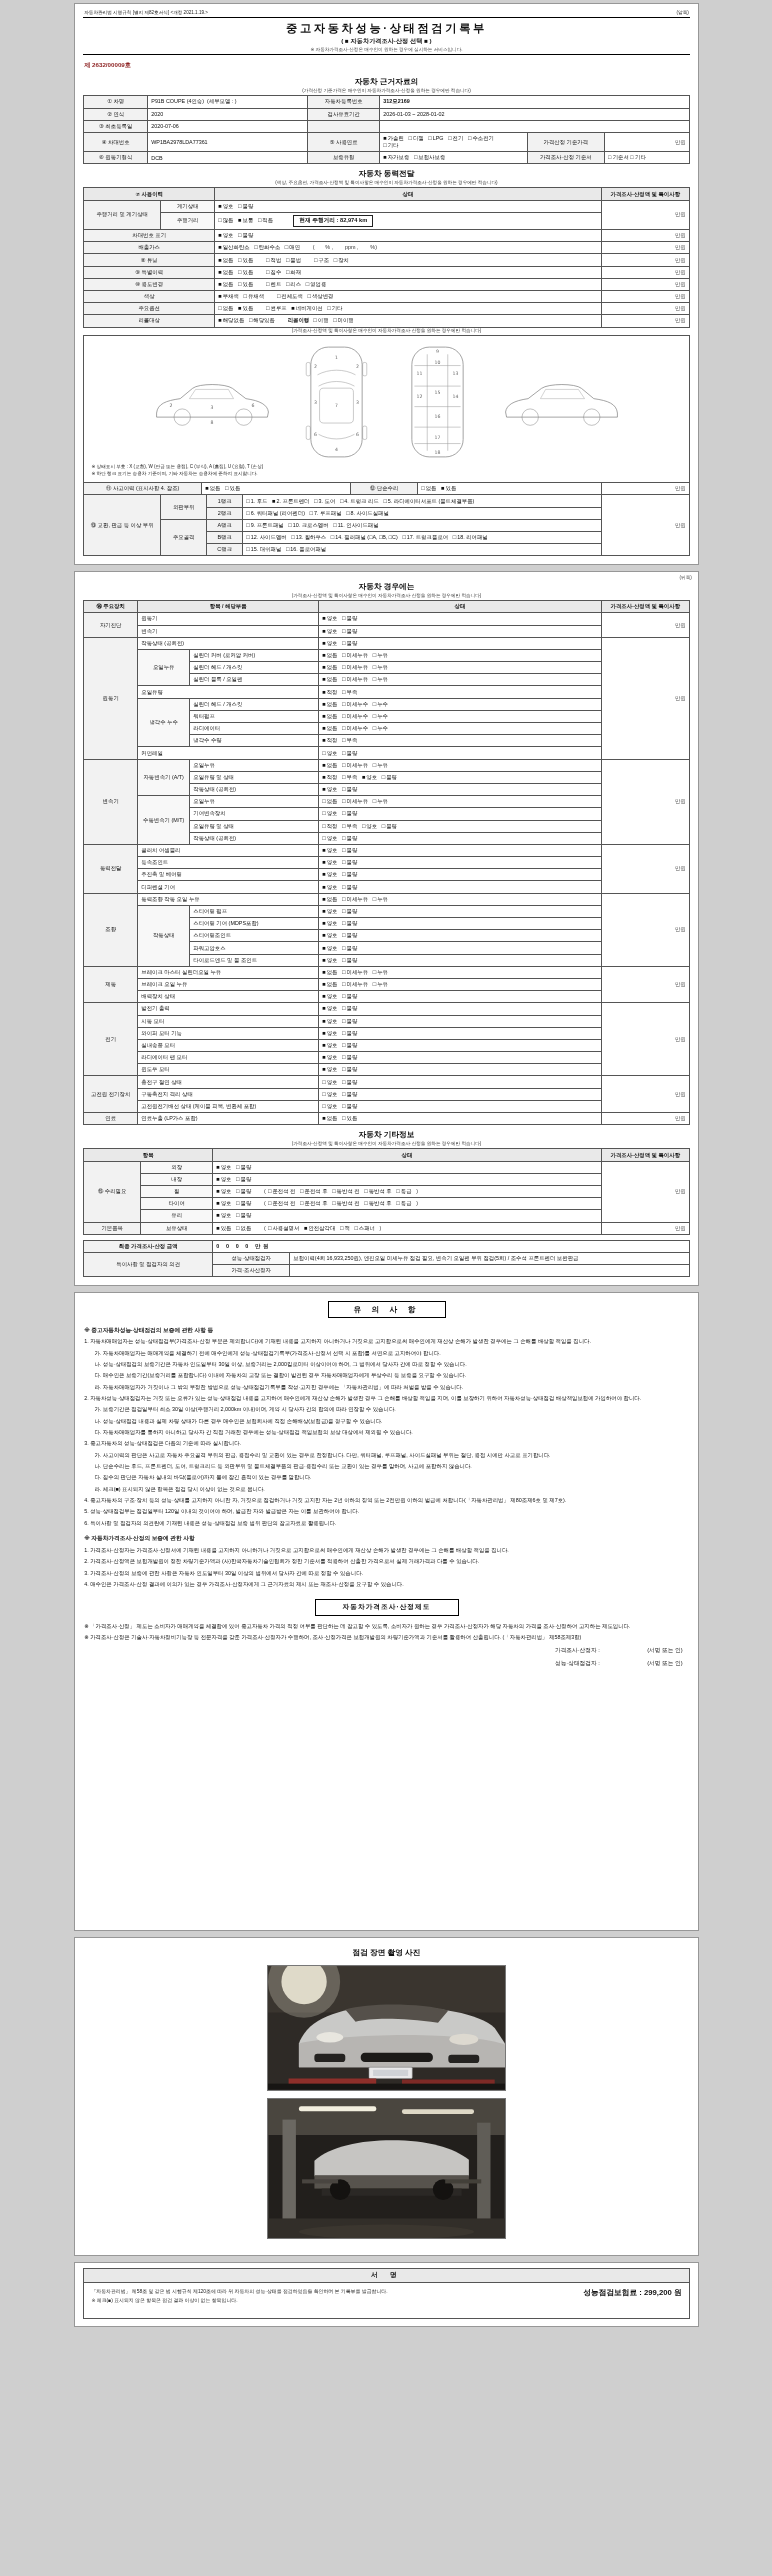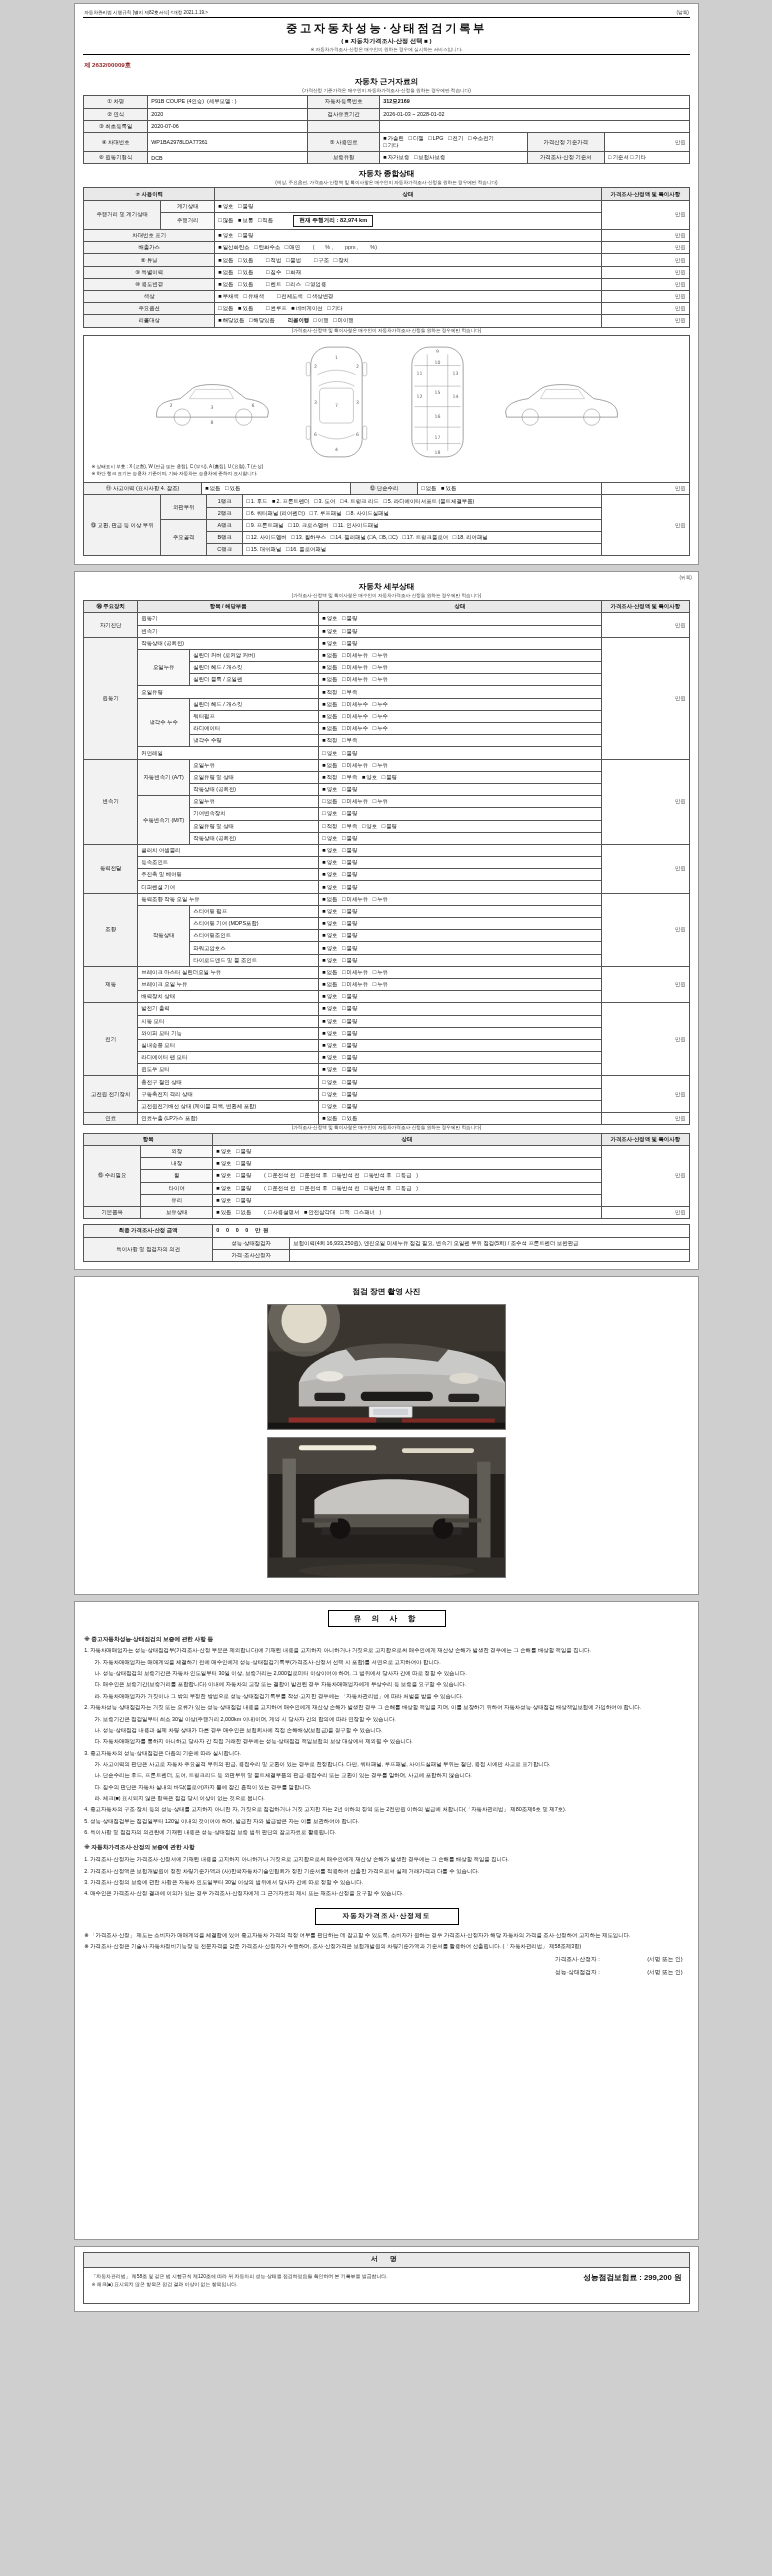--- a/index.html
+++ b/index.html
@@ -110,21 +110,21 @@
               <td class="">DCB</td>
               <td class="lbl">보증유형</td>
               <td class=""><span class="grp"><span class="opt"><span class="bx">■</span>자가보증</span><span class="opt"><span class="bx">□</span>보험사보증</span></span></td>
               <td class="lbl">가격조사·산정 기준서</td>
               <td class="">□ 기준서  □ 기타</td>
             </tr>
           </tbody>
         </table>
       </div>
 
-    <div class="sec-title">자동차 종합상태</div>
+    <div class="sec-title">자동차 동력전달</div>
     <div class="sec-note">(색상, 주요옵션, 가격조사·산정액 및 특이사항은 매수인이 자동차가격조사·산정을 원하는 경우에만 적습니다)</div>
     <div id="comp-table">
         <table class="frm">
           <colgroup>
             <col style="width:77px">
             <col style="width:54px">
             <col>
             <col style="width:88px">
           </colgroup>
           <tbody>
@@ -309,21 +309,21 @@
               <td class="lbl">C랭크</td>
               <td><span class="grp"><span class="opt"><span class="bx">□</span>15. 대쉬패널</span><span class="opt"><span class="bx">□</span>16. 플로어패널</span></span></td>
             </tr>
           </tbody>
         </table>
       </div>
   </div>
 
   <div class="sheet">
     <div class="corner">(뒤쪽)</div>
-    <div class="sec-title">자동차 세부상태</div>
+    <div class="sec-title">자동차 경우에는</div>
     <div class="sec-note">(가격조사·산정액 및 특이사항은 매수인이 자동차가격조사·산정을 원하는 경우에만 적습니다)</div>
     <div id="detail-table">
         <table class="frm">
           <colgroup>
             <col style="width:54px">
             <col style="width:52px">
             <col style="width:129px">
             <col>
             <col style="width:88px">
           </colgroup>
@@ -522,20 +522,21 @@
             <tr>
               <td class="lbl" rowspan="1">연료</td>
               <td colspan="2">연료누출 (LP가스 포함)</td>
               <td><span class="grp"><span class="opt"><span class="bx">■</span>없음</span><span class="opt"><span class="bx">□</span>있음</span></span></td>
               <td class="pricex" rowspan="1">만원</td>
             </tr>
           </tbody>
         </table>
       </div>
 
+    <div class="sec-title">자동차 기타정보</div>
     <div class="sec-note">(가격조사·산정액 및 특이사항은 매수인이 자동차가격조사·산정을 원하는 경우에만 적습니다)</div>
     <div id="etc-table">
         <table class="frm">
           <colgroup>
             <col style="width:57px">
             <col style="width:72px">
             <col>
             <col style="width:88px">
           </colgroup>
           <tbody>
@@ -592,66 +593,20 @@
               <td class="lbl sub2">성능·상태점검자</td>
               <td>보험이력(4회 16,933,250원), 엔진오일 미세누유 점검 필요, 변속기 오일팬 부위 점검(5회) / 조수석 프론트펜더 보완판금</td>
             </tr>
             <tr>
               <td class="lbl sub2">가격·조사산정자</td>
               <td></td>
             </tr>
           </tbody>
         </table>
       </div>
-  </div>
-
-  <div class="sheet">
-    <div class="sec-title">점검 장면 촬영 사진</div>
-    <div class="photo-wrap">
-      <div class="photo-frame">
-        <svg width="237" height="124" viewBox="0 0 460 240">
-          <rect width="460" height="240" fill="#2e2a26"></rect>
-          <rect x="0" y="0" width="460" height="90" fill="#3a352f"></rect>
-          <circle cx="70" cy="30" r="70" fill="#f5efdd" opacity="0.25"></circle>
-          <circle cx="70" cy="30" r="44" fill="#f5efdd" opacity="0.85"></circle>
-          <path d="M60,150 C80,96 150,78 240,78 C330,78 410,92 440,120 L460,150 L460,196 L60,196 Z" fill="#c9c9c7"></path>
-          <path d="M60,150 C100,140 200,132 300,134 C380,136 430,142 460,152 L460,196 L60,196 Z" fill="#b7b5b2"></path>
-          <path d="M150,84 C200,70 300,72 350,86 L330,110 C260,100 200,100 170,108 Z" fill="#55504a"></path>
-          <ellipse cx="120" cy="138" rx="26" ry="10" fill="#e8e6df"></ellipse>
-          <ellipse cx="380" cy="142" rx="28" ry="11" fill="#ddd9d0"></ellipse>
-          <rect x="180" y="168" width="140" height="18" rx="8" fill="#1c1a18"></rect>
-          <rect x="90" y="170" width="60" height="16" rx="6" fill="#242220"></rect>
-          <rect x="350" y="172" width="60" height="16" rx="6" fill="#242220"></rect>
-          <rect x="196" y="196" width="84" height="22" rx="2" fill="#e9e9ea" stroke="#888"></rect>
-          <rect x="204" y="201" width="68" height="12" rx="1" fill="#cfd2d6"></rect>
-          <rect x="40" y="218" width="170" height="12" fill="#8e2f2a"></rect>
-          <rect x="260" y="220" width="180" height="10" fill="#7d2a26"></rect>
-          <rect x="0" y="228" width="460" height="12" fill="#171513"></rect>
-        </svg>
-      </div>
-      <div class="photo-frame">
-        <svg width="237" height="139" viewBox="0 0 460 270">
-          <rect width="460" height="270" fill="#221f1c"></rect>
-          <rect x="0" y="0" width="460" height="70" fill="#4a463f"></rect>
-          <rect x="60" y="14" width="150" height="10" rx="4" fill="#f2eede"></rect>
-          <rect x="260" y="20" width="140" height="9" rx="4" fill="#efe9d6" opacity="0.9"></rect>
-          <rect x="28" y="40" width="26" height="230" fill="#6b6862"></rect>
-          <rect x="406" y="46" width="26" height="224" fill="#605d57"></rect>
-          <path d="M90,120 C120,92 180,80 240,80 C310,80 360,94 390,118 L390,150 L90,150 Z" fill="#c6c5c2"></path>
-          <rect x="90" y="148" width="300" height="26" fill="#57534d"></rect>
-          <rect x="104" y="174" width="272" height="14" fill="#2b2825"></rect>
-          <circle cx="140" cy="176" r="20" fill="#141210"></circle>
-          <circle cx="340" cy="176" r="20" fill="#141210"></circle>
-          <rect x="66" y="156" width="70" height="8" fill="#494540"></rect>
-          <rect x="344" y="156" width="70" height="8" fill="#434039"></rect>
-          <rect x="0" y="232" width="460" height="38" fill="#322e29"></rect>
-          <ellipse cx="230" cy="258" rx="170" ry="14" fill="#3d3831" opacity="0.8"></ellipse>
-        </svg>
-      </div>
-    </div>
   </div>
 
   <div class="sheet" style="min-height:639px">
     <div class="notice-titlebox" id="notice-title">유 의 사 항</div>
     <div id="notice-paras">
         <p class="np ind0 nb">※ 중고자동차성능·상태점검의 보증에 관한 사항 등</p>
         <p class="np ind0">1. 자동차매매업자는 성능·상태점검부(가격조사·산정 부분은 제외합니다)에 기재된 내용을 고지하지 아니하거나 거짓으로 고지함으로써 매수인에게 재산상 손해가 발생한 경우에는 그 손해를 배상할 책임을 집니다.</p>
         <p class="np ind1">가. 자동차매매업자는 매매계약을 체결하기 전에 매수인에게 성능·상태점검기록부(가격조사·산정서 선택 시 포함)를 서면으로 고지하여야 합니다.</p>
         <p class="np ind1">나. 성능·상태점검의 보증기간은 자동차 인도일부터 30일 이상, 보증거리는 2,000킬로미터 이상이어야 하며, 그 범위에서 당사자 간에 따로 정할 수 있습니다.</p>
         <p class="np ind1">다. 매수인은 보증기간(보증거리를 포함합니다) 이내에 자동차의 고장 또는 결함이 발견된 경우 자동차매매업자에게 무상수리 등 보증을 요구할 수 있습니다.</p>
@@ -679,20 +634,66 @@
         <p class="np">※ 「가격조사·산정」 제도는 소비자가 매매계약을 체결함에 있어 중고자동차 가격의 적정 여부를 판단하는 데 참고할 수 있도록, 소비자가 원하는 경우 가격조사·산정자가 해당 자동차의 가격을 조사·산정하여 고지하는 제도입니다.</p>
         <p class="np">※ 가격조사·산정은 기술사·자동차정비기능장 등 전문자격을 갖춘 가격조사·산정자가 수행하며, 조사·산정가격은 보험개발원의 차량기준가액과 기준서를 활용하여 산출됩니다. (「자동차관리법」 제58조제3항)</p>
       </div>
     <div id="sig-lines">
         <div class="sigline">가격조사·산정자 :                              (서명 또는 인)</div>
         <div class="sigline">성능·상태점검자 :                              (서명 또는 인)</div>
       </div>
   </div>
 
   <div class="sheet">
+    <div class="sec-title">점검 장면 촬영 사진</div>
+    <div class="photo-wrap">
+      <div class="photo-frame">
+        <svg width="237" height="124" viewBox="0 0 460 240">
+          <rect width="460" height="240" fill="#2e2a26"></rect>
+          <rect x="0" y="0" width="460" height="90" fill="#3a352f"></rect>
+          <circle cx="70" cy="30" r="70" fill="#f5efdd" opacity="0.25"></circle>
+          <circle cx="70" cy="30" r="44" fill="#f5efdd" opacity="0.85"></circle>
+          <path d="M60,150 C80,96 150,78 240,78 C330,78 410,92 440,120 L460,150 L460,196 L60,196 Z" fill="#c9c9c7"></path>
+          <path d="M60,150 C100,140 200,132 300,134 C380,136 430,142 460,152 L460,196 L60,196 Z" fill="#b7b5b2"></path>
+          <path d="M150,84 C200,70 300,72 350,86 L330,110 C260,100 200,100 170,108 Z" fill="#55504a"></path>
+          <ellipse cx="120" cy="138" rx="26" ry="10" fill="#e8e6df"></ellipse>
+          <ellipse cx="380" cy="142" rx="28" ry="11" fill="#ddd9d0"></ellipse>
+          <rect x="180" y="168" width="140" height="18" rx="8" fill="#1c1a18"></rect>
+          <rect x="90" y="170" width="60" height="16" rx="6" fill="#242220"></rect>
+          <rect x="350" y="172" width="60" height="16" rx="6" fill="#242220"></rect>
+          <rect x="196" y="196" width="84" height="22" rx="2" fill="#e9e9ea" stroke="#888"></rect>
+          <rect x="204" y="201" width="68" height="12" rx="1" fill="#cfd2d6"></rect>
+          <rect x="40" y="218" width="170" height="12" fill="#8e2f2a"></rect>
+          <rect x="260" y="220" width="180" height="10" fill="#7d2a26"></rect>
+          <rect x="0" y="228" width="460" height="12" fill="#171513"></rect>
+        </svg>
+      </div>
+      <div class="photo-frame">
+        <svg width="237" height="139" viewBox="0 0 460 270">
+          <rect width="460" height="270" fill="#221f1c"></rect>
+          <rect x="0" y="0" width="460" height="70" fill="#4a463f"></rect>
+          <rect x="60" y="14" width="150" height="10" rx="4" fill="#f2eede"></rect>
+          <rect x="260" y="20" width="140" height="9" rx="4" fill="#efe9d6" opacity="0.9"></rect>
+          <rect x="28" y="40" width="26" height="230" fill="#6b6862"></rect>
+          <rect x="406" y="46" width="26" height="224" fill="#605d57"></rect>
+          <path d="M90,120 C120,92 180,80 240,80 C310,80 360,94 390,118 L390,150 L90,150 Z" fill="#c6c5c2"></path>
+          <rect x="90" y="148" width="300" height="26" fill="#57534d"></rect>
+          <rect x="104" y="174" width="272" height="14" fill="#2b2825"></rect>
+          <circle cx="140" cy="176" r="20" fill="#141210"></circle>
+          <circle cx="340" cy="176" r="20" fill="#141210"></circle>
+          <rect x="66" y="156" width="70" height="8" fill="#494540"></rect>
+          <rect x="344" y="156" width="70" height="8" fill="#434039"></rect>
+          <rect x="0" y="232" width="460" height="38" fill="#322e29"></rect>
+          <ellipse cx="230" cy="258" rx="170" ry="14" fill="#3d3831" opacity="0.8"></ellipse>
+        </svg>
+      </div>
+    </div>
+  </div>
+
+  <div class="sheet">
     <div class="sign-head">서 명</div>
     <div class="sign-body">
       <div class="sign-lines">
         <div>「자동차관리법」 제58조 및 같은 법 시행규칙 제120조에 따라 위 자동차의 성능·상태를 점검하였음을 확인하며 본 기록부를 발급합니다.</div>
         <div>※ 체크(■) 표시되지 않은 항목은 점검 결과 이상이 없는 항목입니다.</div>
       </div>
       <div class="sign-fee">
         <span>성능점검보험료 :</span>
         <span>299,200 원</span>
       </div>

